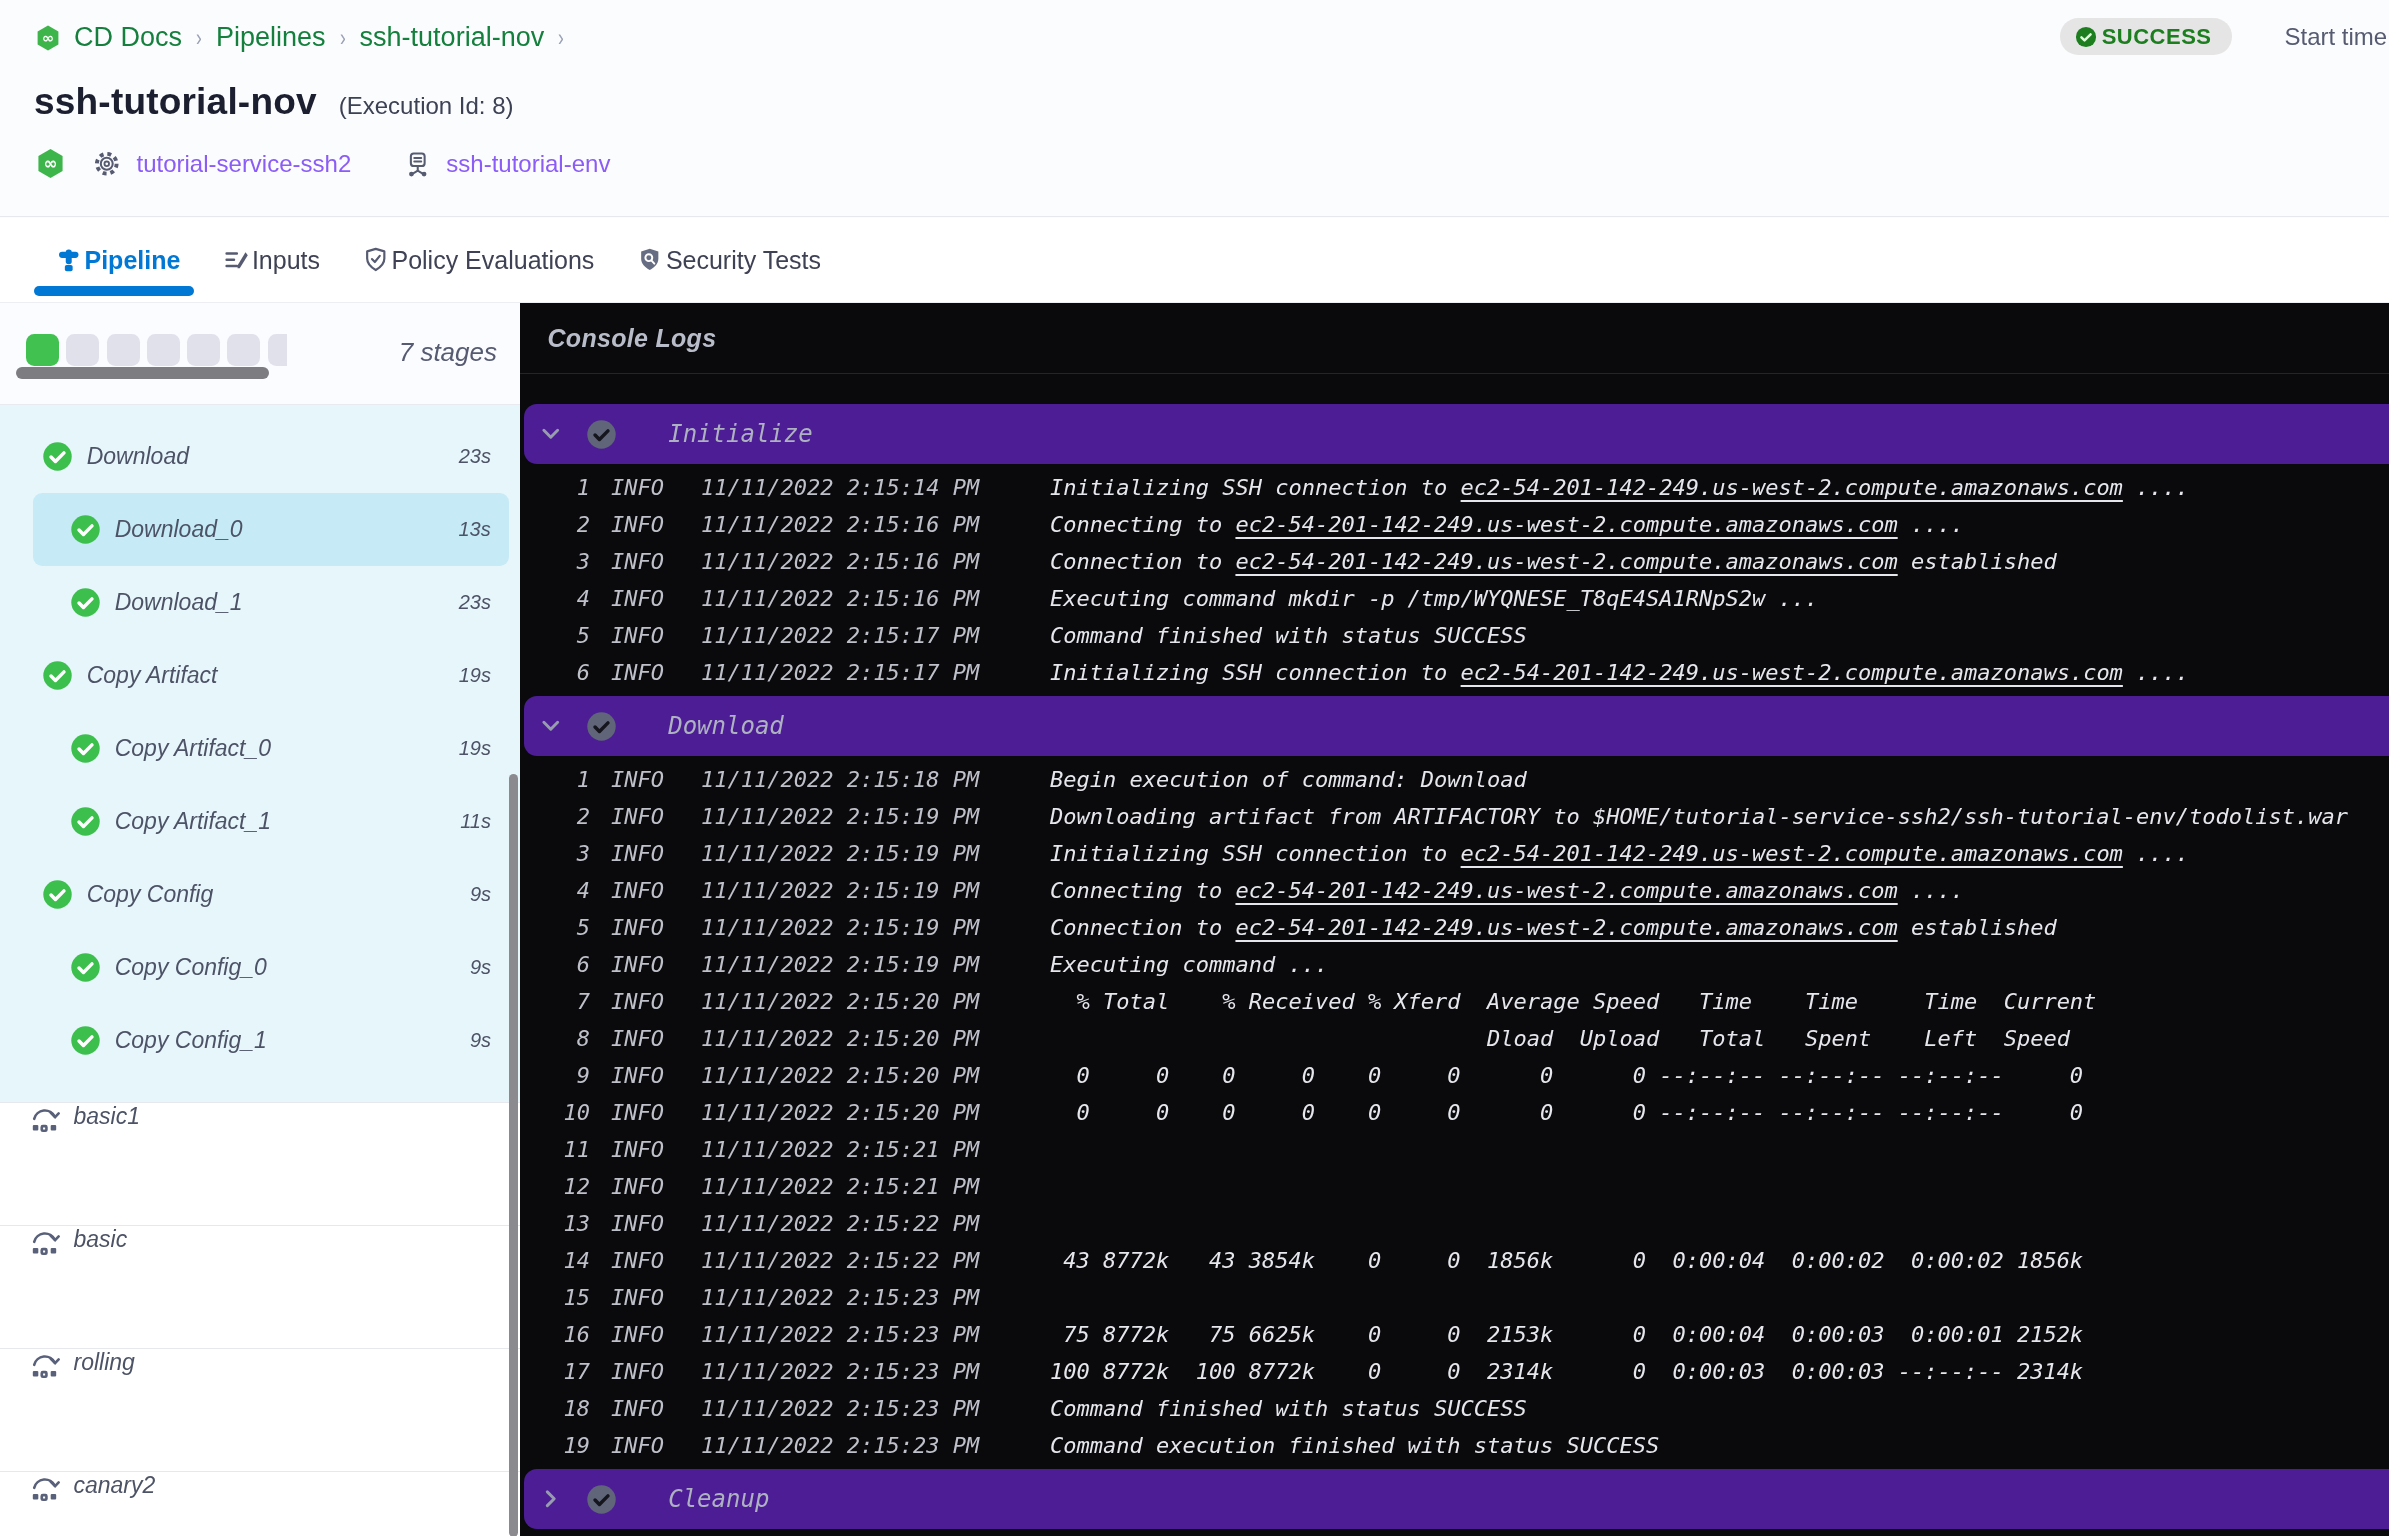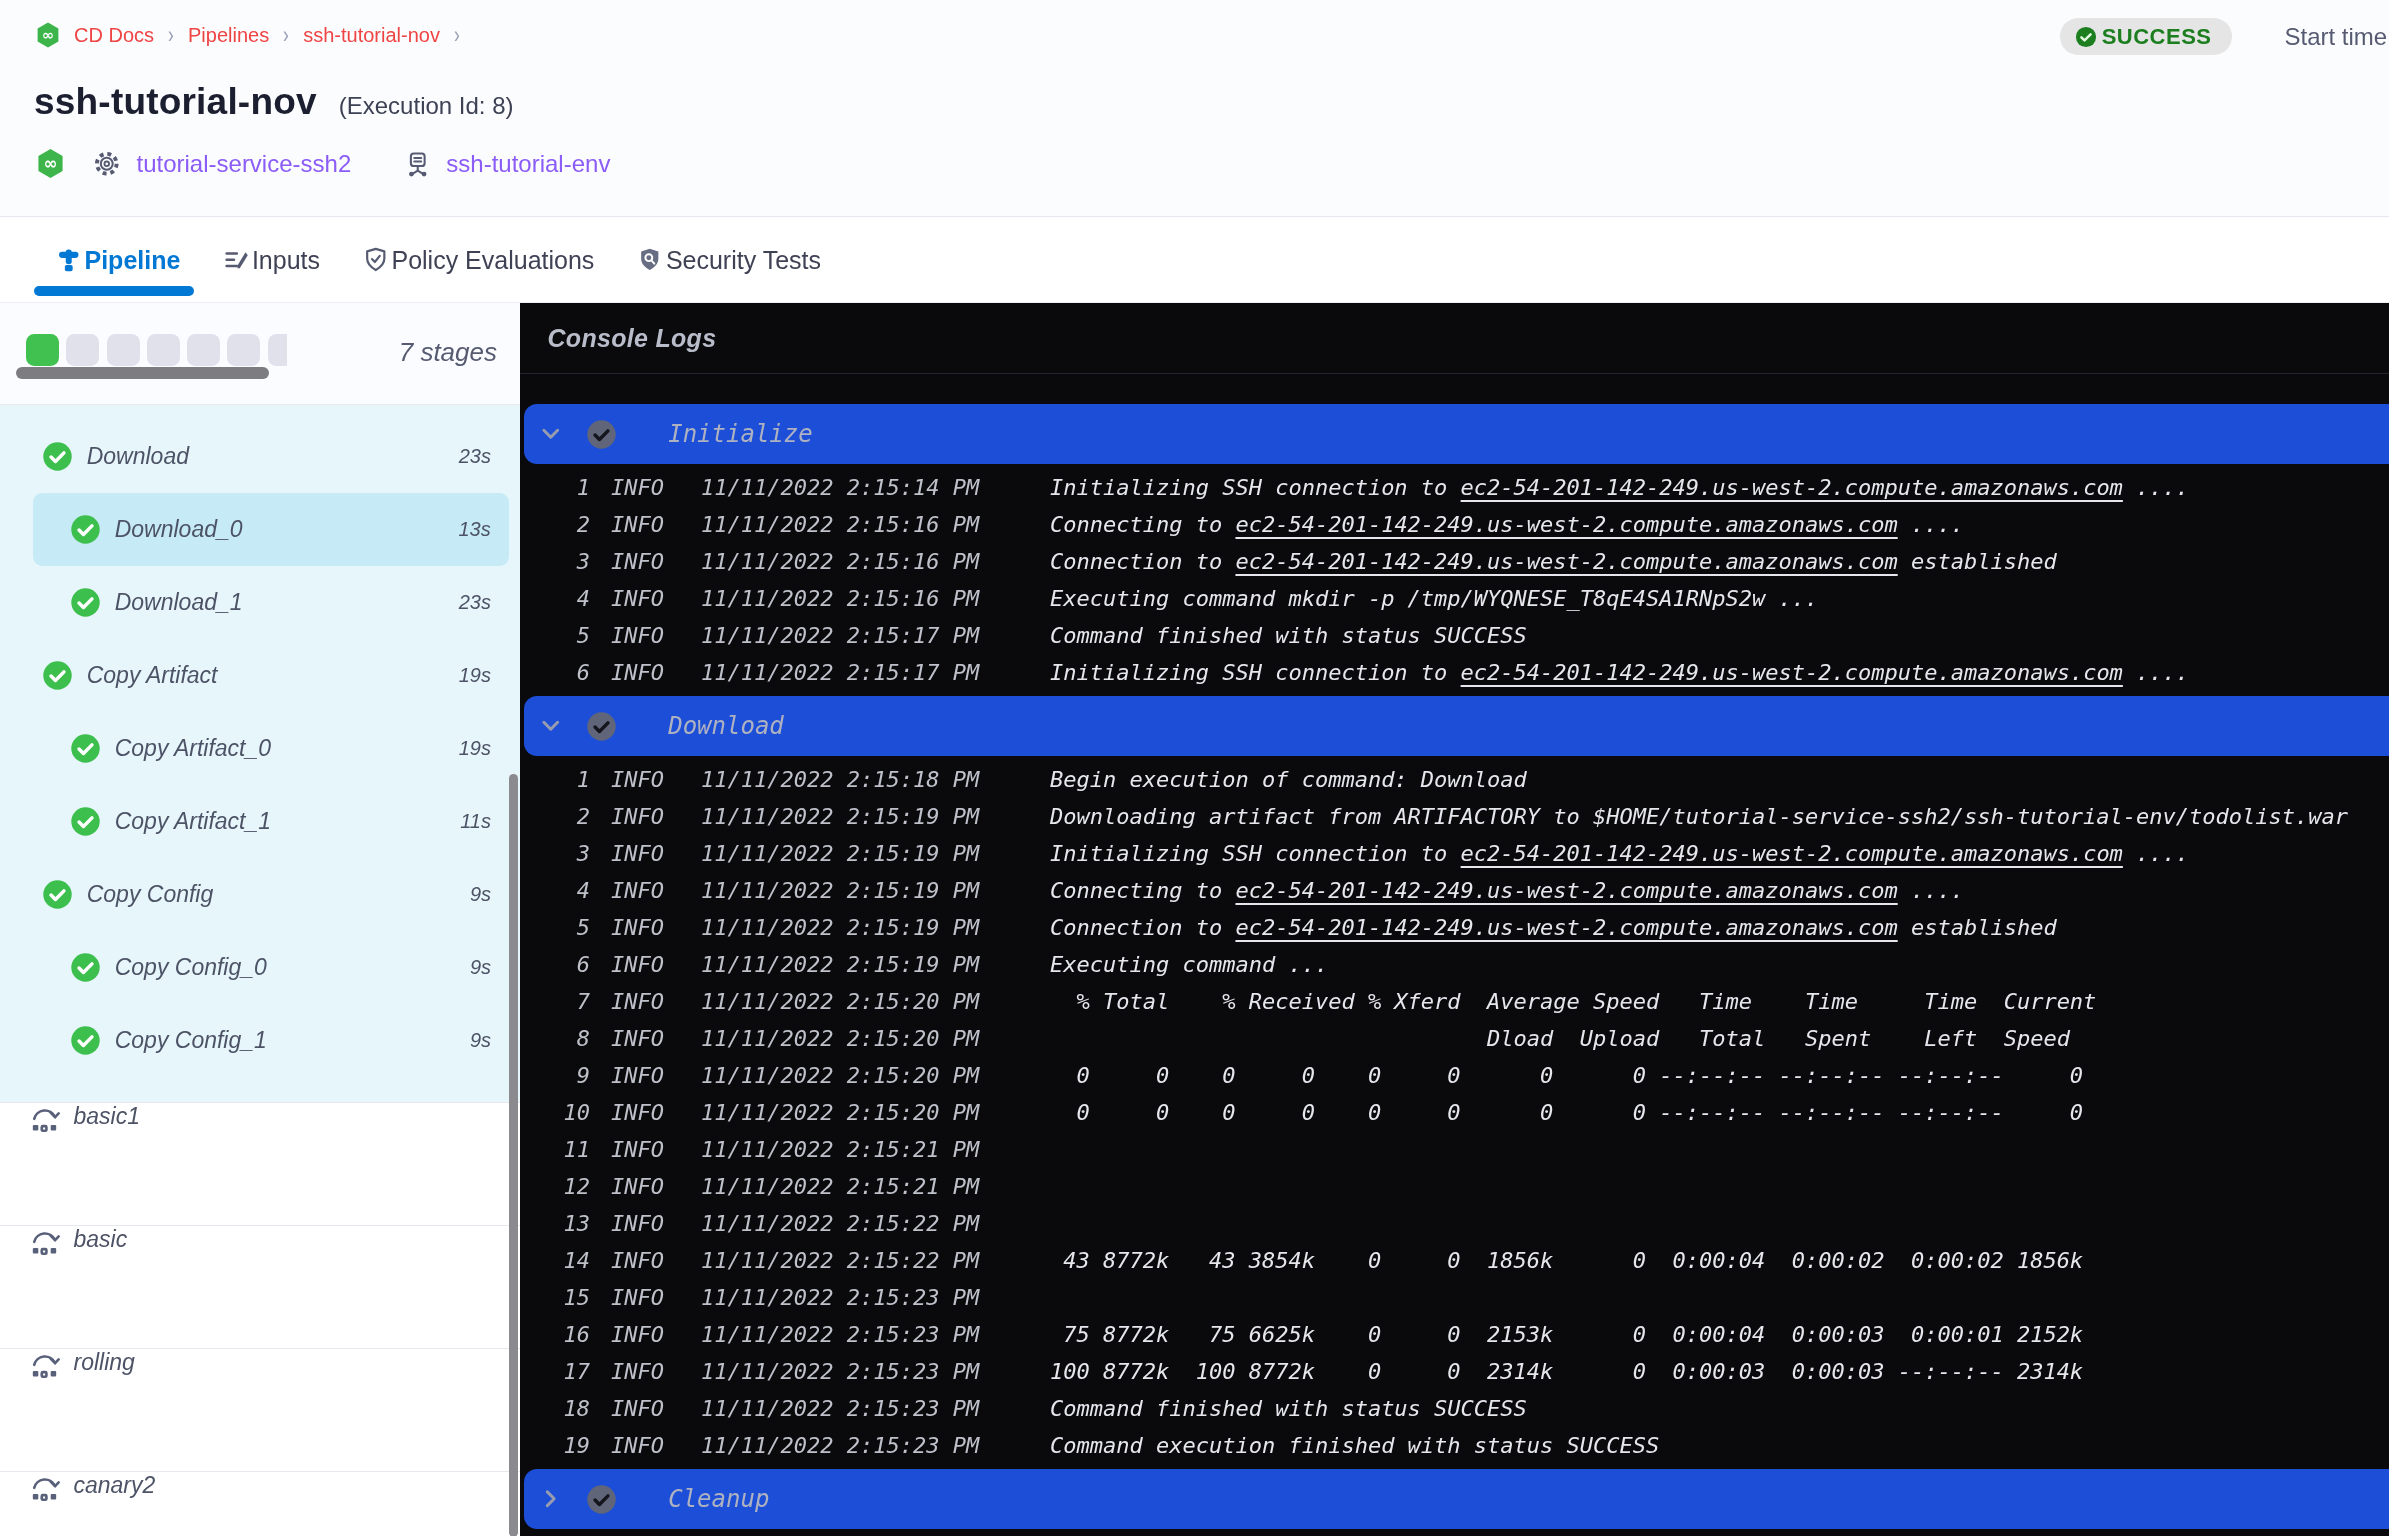--- a/index.html
+++ b/index.html
@@ -3,21 +3,21 @@
 <meta charset="utf-8">
 <style>
   * { margin:0; padding:0; box-sizing:border-box; }
   html,body { width:2389px; height:1536px; overflow:hidden; }
   body { font-family:"Liberation Sans", sans-serif; background:#fbfcfe; position:relative; }
 
   
   .header { position:absolute; top:0; left:0; width:2389px; height:217px; background:#fbfcfe; border-bottom:0.9px solid #e6e7ef; }
   .crumbs { position:absolute; top:22px; left:35px; display:flex; align-items:center; gap:13px; }
   .crumbs .logo { width:26px; height:26px; display:inline-block; }
-  .crumb-link { color:#ef4444; font-size:20px; cursor:pointer; }
+  .crumb-link { color:#15803d; font-size:27px; cursor:pointer; }
   .crumb-sep { color:#9aa0b6; font-size:24px; line-height:1; transform:scaleX(.72); }
   .badge-row { position:absolute; top:18.3px; right:1.8px; display:flex; align-items:center; gap:53px; }
   .badge { display:flex; align-items:center; gap:5px; background:#e5e5e5; color:#1c7e1f; font-weight:bold;
            font-size:22px; letter-spacing:0.5px; padding:5.5px 20px 5.5px 14.6px; border-radius:18.3px; }
   .badge .bic { width:22px; height:22px; }
   .start-time { color:#565b72; font-size:24px; white-space:nowrap; }
   .title-row { position:absolute; top:81px; left:34px; display:flex; align-items:baseline; gap:22px; }
   .pipe-title { font-size:37px; font-weight:bold; color:#1b1f30; letter-spacing:0.2px; }
   .exec-id { font-size:24px; color:#3c4154; }
   .svc-row { position:absolute; top:148px; left:36px; display:flex; align-items:center; }
@@ -60,21 +60,21 @@
   .other-row { height:123px; display:flex; align-items:flex-start; padding-left:27.5px; gap:13px;
                border-top:0.9px solid #e7e8ee; cursor:pointer; }
   .other-row .oico { width:33px; height:33px; color:#59607a; }
   .other-label { font-size:23px; color:#4d5366; }
   .side-scroll { position:absolute; right:1.8px; top:471px; width:9.2px; height:763px; border-radius:4.6px; background:#8a8a8f; }
 
   
   .console { position:relative; flex:1; height:100%; background:#0a0a0d; overflow:hidden; color:#e6e7ec; }
   .console-titlebar { height:71px; border-bottom:0.9px solid #232430; display:flex; align-items:center; padding-left:27.5px; }
   .console-title { font-size:25px; font-weight:bold; color:#b9bdc9; letter-spacing:0.3px; }
-  .sec-header { margin:0 0 0 3.7px; height:60px; background:#1d4ed8; border-radius:13px 0 0 13px;
+  .sec-header { margin:0 0 0 3.7px; height:60px; background:#4c1d95; border-radius:13px 0 0 13px;
                 display:flex; align-items:center; padding-left:13px; cursor:pointer; }
   .sec-header.first { margin-top:30px; }
   .sec-header.gap { margin-top:5.5px; }
   .chev { width:27.5px; height:27.5px; color:#979caf; flex:none; }
   .gcheck { width:31px; height:31px; flex:none; margin-left:22px; }
   .sec-title { margin-left:51px; font-family:"DejaVu Sans Mono", monospace; font-size:24px; color:#aeb1c0; }
   .loglines { padding-top:4.6px; }
   .logline { height:37px; display:flex; align-items:center; padding-left:29px;
              font-family:"DejaVu Sans Mono", monospace; font-size:22px; white-space:pre; }
   .ln  { width:41px; text-align:right; color:#bfc1ca; flex:none; }

